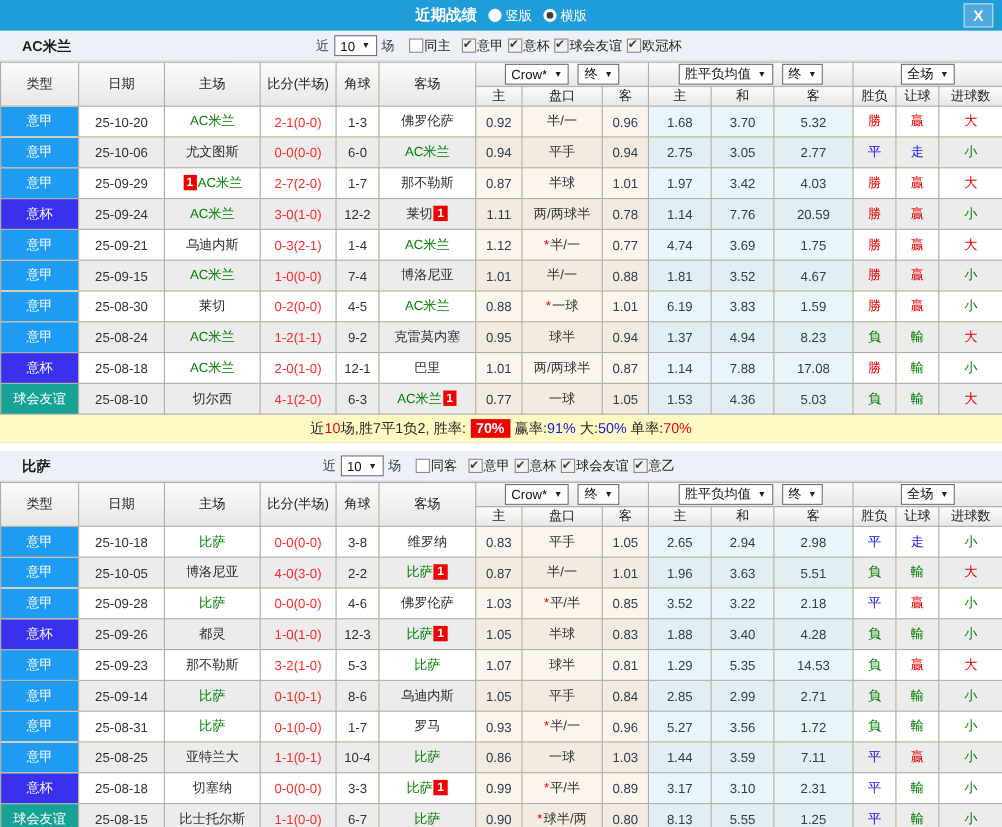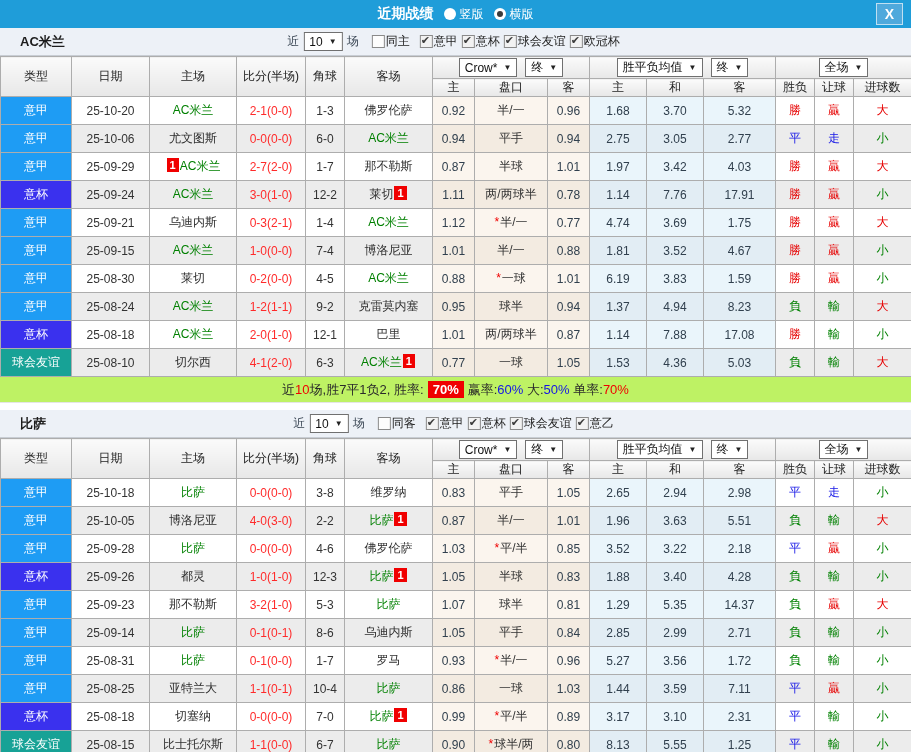--- a/index.html
+++ b/index.html
@@ -1,17 +1,17 @@
 <!DOCTYPE html>
 <html><head>
 <meta charset="utf-8">
 <style>
   * { box-sizing: border-box; margin: 0; padding: 0; }
   body { font-family: "Liberation Sans", "DejaVu Sans", sans-serif; background: #fff; }
-  .app { width: 911px; height: 752px; overflow: hidden; background: #bef264; position: relative; }
+  .app { width: 911px; height: 752px; overflow: hidden; background: #fef9c3; position: relative; }
 
   
   .titlebar { height: 28px; background: #1f9dd9; display: flex; align-items: center; justify-content: center; position: relative; }
   .dlg-title { color: #fff; font-weight: bold; font-size: 14px; }
   .radio-group { display: inline-flex; align-items: flex-end; margin-left: 10px; gap: 10px; }
   .radio-item { display: inline-flex; align-items: center; gap: 4px; color: #fff; font-size: 12px; cursor: pointer; }
   .radio { width: 12px; height: 12px; border-radius: 50%; background: #fff; position: relative; display: inline-block; }
   .radio.sel::after { content: ""; position: absolute; left: 3px; top: 3px; width: 6px; height: 6px; border-radius: 50%; background: #3b3b3b; }
   .close-btn { position: absolute; right: 8px; top: 3px; width: 27px; height: 22px; background: #4fa9dc; border: 1px solid #bfe0f2; color: #fff; font-weight: bold; font-size: 14px; display: flex; align-items: center; justify-content: center; cursor: pointer; }
 
@@ -228,21 +228,21 @@
           <td><span>25-09-24</span></td>
           <td><span class="tn g">AC米兰</span></td>
           <td><span class="score">3-0(1-0)</span></td>
           <td><span>12-2</span></td>
           <td><span class="tn">莱切</span><span class="b1">1</span></td>
           <td class="crow"><span class="num">1.11</span></td>
           <td class="crow"><span>两/两球半</span></td>
           <td class="crow"><span class="num">0.78</span></td>
           <td class="avg"><span class="num">1.14</span></td>
           <td class="avg"><span class="num">7.76</span></td>
-          <td class="avg"><span class="num">17.91</span></td>
+          <td class="avg"><span class="num">20.59</span></td>
           <td class="res"><span style="color: rgb(230, 0, 0);">勝</span></td>
           <td class="res"><span style="color: rgb(230, 0, 0);">贏</span></td>
           <td class="res"><span style="color: rgb(0, 128, 0);">小</span></td>
         </tr>
         <tr>
           <td class="league" style="background: rgb(30, 156, 244);"><span>意甲</span></td>
           <td><span>25-09-21</span></td>
           <td><span class="tn">乌迪内斯</span></td>
           <td><span class="score">0-3(2-1)</span></td>
           <td><span>1-4</span></td>
@@ -338,21 +338,21 @@
           <td class="avg"><span class="num">1.53</span></td>
           <td class="avg"><span class="num">4.36</span></td>
           <td class="avg"><span class="num">5.03</span></td>
           <td class="res"><span style="color: rgb(0, 128, 0);">負</span></td>
           <td class="res"><span style="color: rgb(0, 128, 0);">輸</span></td>
           <td class="res"><span style="color: rgb(230, 0, 0);">大</span></td>
         </tr>
       </tbody>
   </table>
 
-  <div class="summary-row"><span>近</span><span class="t-red">10</span><span>场,胜7平1负2, 胜率:</span><span class="pct-badge">70%</span><span>赢率:</span><span class="t-blue">60%</span><span> 大:</span><span class="t-blue">50%</span><span> 单率:</span><span class="t-red">70%</span></div>
+  <div class="summary-row"><span>近</span><span class="t-red">10</span><span>场,胜7平1负2, 胜率:</span><span class="pct-badge">70%</span><span>赢率:</span><span class="t-blue">91%</span><span> 大:</span><span class="t-blue">50%</span><span> 单率:</span><span class="t-red">70%</span></div>
   <div class="gap6"></div>
 
   <div class="band">
     <span class="team">比萨</span>
     <span class="filter">
       <span>近</span>
       <span class="dd">
           <span>10</span>
         </span>
       <span>场</span>
@@ -513,21 +513,21 @@
           <td><span>25-09-23</span></td>
           <td><span class="tn">那不勒斯</span></td>
           <td><span class="score">3-2(1-0)</span></td>
           <td><span>5-3</span></td>
           <td><span class="tn g">比萨</span></td>
           <td class="crow"><span class="num">1.07</span></td>
           <td class="crow"><span>球半</span></td>
           <td class="crow"><span class="num">0.81</span></td>
           <td class="avg"><span class="num">1.29</span></td>
           <td class="avg"><span class="num">5.35</span></td>
-          <td class="avg"><span class="num">14.37</span></td>
+          <td class="avg"><span class="num">14.53</span></td>
           <td class="res"><span style="color: rgb(0, 128, 0);">負</span></td>
           <td class="res"><span style="color: rgb(230, 0, 0);">贏</span></td>
           <td class="res"><span style="color: rgb(230, 0, 0);">大</span></td>
         </tr>
         <tr>
           <td class="league" style="background: rgb(30, 156, 244);"><span>意甲</span></td>
           <td><span>25-09-14</span></td>
           <td><span class="tn g">比萨</span></td>
           <td><span class="score">0-1(0-1)</span></td>
           <td><span>8-6</span></td>
@@ -574,21 +574,21 @@
           <td class="avg"><span class="num">7.11</span></td>
           <td class="res"><span style="color: rgb(20, 20, 230);">平</span></td>
           <td class="res"><span style="color: rgb(230, 0, 0);">贏</span></td>
           <td class="res"><span style="color: rgb(0, 128, 0);">小</span></td>
         </tr>
         <tr>
           <td class="league" style="background: rgb(58, 49, 238);"><span>意杯</span></td>
           <td><span>25-08-18</span></td>
           <td><span class="tn">切塞纳</span></td>
           <td><span class="score">0-0(0-0)</span></td>
-          <td><span>7-0</span></td>
+          <td><span>3-3</span></td>
           <td><span class="tn g">比萨</span><span class="b1">1</span></td>
           <td class="crow"><span class="num">0.99</span></td>
           <td class="crow"><span class="star">*</span><span>平/半</span></td>
           <td class="crow"><span class="num">0.89</span></td>
           <td class="avg"><span class="num">3.17</span></td>
           <td class="avg"><span class="num">3.10</span></td>
           <td class="avg"><span class="num">2.31</span></td>
           <td class="res"><span style="color: rgb(20, 20, 230);">平</span></td>
           <td class="res"><span style="color: rgb(0, 128, 0);">輸</span></td>
           <td class="res"><span style="color: rgb(0, 128, 0);">小</span></td>

